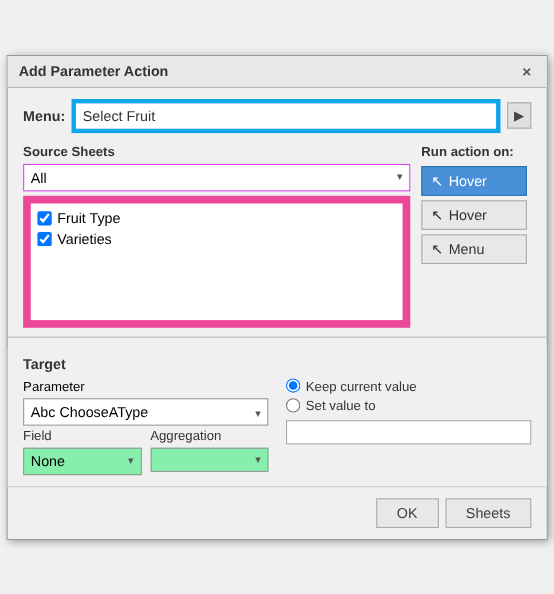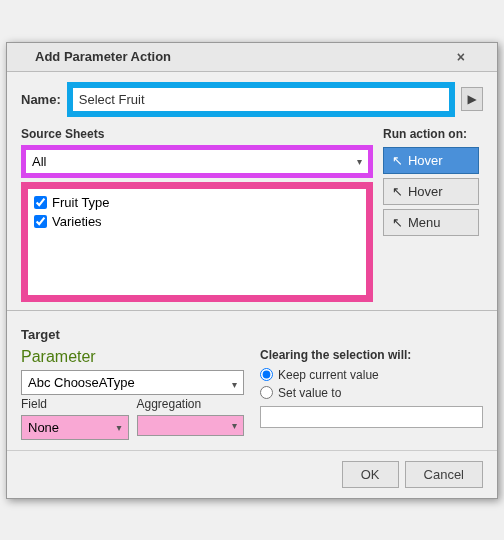--- a/index.html
+++ b/index.html
@@ -18,21 +18,21 @@
     .dialog {
       width: 492px;
       background: #f0f0f0;
       border: 1px solid #999;
       box-shadow: 2px 2px 8px rgba(0,0,0,0.4);
     }
 
     .title-bar {
       background: #e8e8e8;
       border-bottom: 1px solid #bbb;
-      padding: 6px 28px;
+      padding: 6px 10px;
       display: flex;
       align-items: center;
       justify-content: space-between;
       font-size: 13px;
       font-weight: 600;
       color: #333;
     }
 
     .title-bar-close {
       cursor: pointer;
@@ -53,21 +53,21 @@
     }
 
     .name-label {
       font-weight: 600;
       color: #333;
       white-space: nowrap;
     }
 
     .name-input {
       flex: 1;
-      border: 6px solid #0ea5e9;
+      border: 4px solid #0ea5e9;
       padding: 4px 6px;
       font-size: 13px;
       background: white;
       color: #333;
     }
 
     .name-arrow-btn {
       background: #e0e0e0;
       border: 1px solid #aaa;
       width: 22px;
@@ -92,21 +92,21 @@
 
     .section-label {
       font-weight: 600;
       color: #333;
       margin-bottom: 4px;
       font-size: 12px;
     }
 
     .sheets-dropdown {
       width: 100%;
-      border: 5px solid #d946ef;
+      border: 1px solid #d946ef;
       background: white;
       padding: 4px 6px;
       font-size: 13px;
       display: flex;
       align-items: center;
       justify-content: space-between;
       cursor: pointer;
       margin-bottom: 4px;
     }
 
@@ -192,23 +192,23 @@
 
     .target-left {
       flex: 1;
     }
 
     .target-right {
       flex: 1;
     }
 
     .param-label {
-      color: #4d7c0f;
-      margin-bottom: 4px;
-      font-size: 16px;
+      color: #000000;
+      margin-bottom: 4px;
+      font-size: 12px;
     }
 
     .param-dropdown {
       width: 100%;
       border: 1px solid #999;
       background: white;
       padding: 4px 6px;
       font-size: 13px;
       display: flex;
       align-items: flex-end;
@@ -232,21 +232,21 @@
 
     .field-label {
       color: #333;
       margin-bottom: 4px;
       font-size: 12px;
     }
 
     .field-dropdown {
       width: 100%;
       border: 1px solid #999;
-      background: #f9a8d4;
+      background: #86efac;
       padding: 4px 6px;
       font-size: 13px;
       display: flex;
       align-items: center;
       justify-content: space-between;
       cursor: pointer;
     }
 
     .clearing-label {
       color: #333;
@@ -306,21 +306,21 @@
 <div class="dialog">
 
   <div class="title-bar">
     <span>Add Parameter Action</span>
     <span class="title-bar-close">×</span>
   </div>
 
   <div class="dialog-body">
 
     <div class="name-row">
-      <span class="name-label">Name:</span>
+      <span class="name-label">Menu:</span>
       <input type="text" class="name-input" value="Select Fruit" style="">
       <div class="name-arrow-btn">▶</div>
     </div>
 
     <div class="top-section">
 
       <div class="source-sheets">
         <div class="section-label">Source Sheets</div>
         <div class="sheets-dropdown">
           <span>All</span>
@@ -380,31 +380,30 @@
             <div class="field-label">Aggregation</div>
             <div class="field-dropdown">
               <span></span>
               <span class="dropdown-arrow">▾</span>
             </div>
           </div>
         </div>
       </div>
 
       <div class="target-right">
-        <div class="clearing-label">Clearing the selection will:</div>
         <div class="radio-option">
           <input type="radio" name="clearing" checked="" style="">
           <span>Keep current value</span>
         </div>
         <div class="radio-option">
           <input type="radio" name="clearing" style="">
           <span>Set value to</span>
         </div>
         <input type="text" class="set-value-input" value="" style="">
       </div>
     </div>
   </div>
 
   <div class="bottom-buttons">
     <button class="ok-btn">OK</button>
-    <button class="cancel-btn">Cancel</button>
+    <button class="cancel-btn">Sheets</button>
   </div>
 </div>
 
 </body></html>

